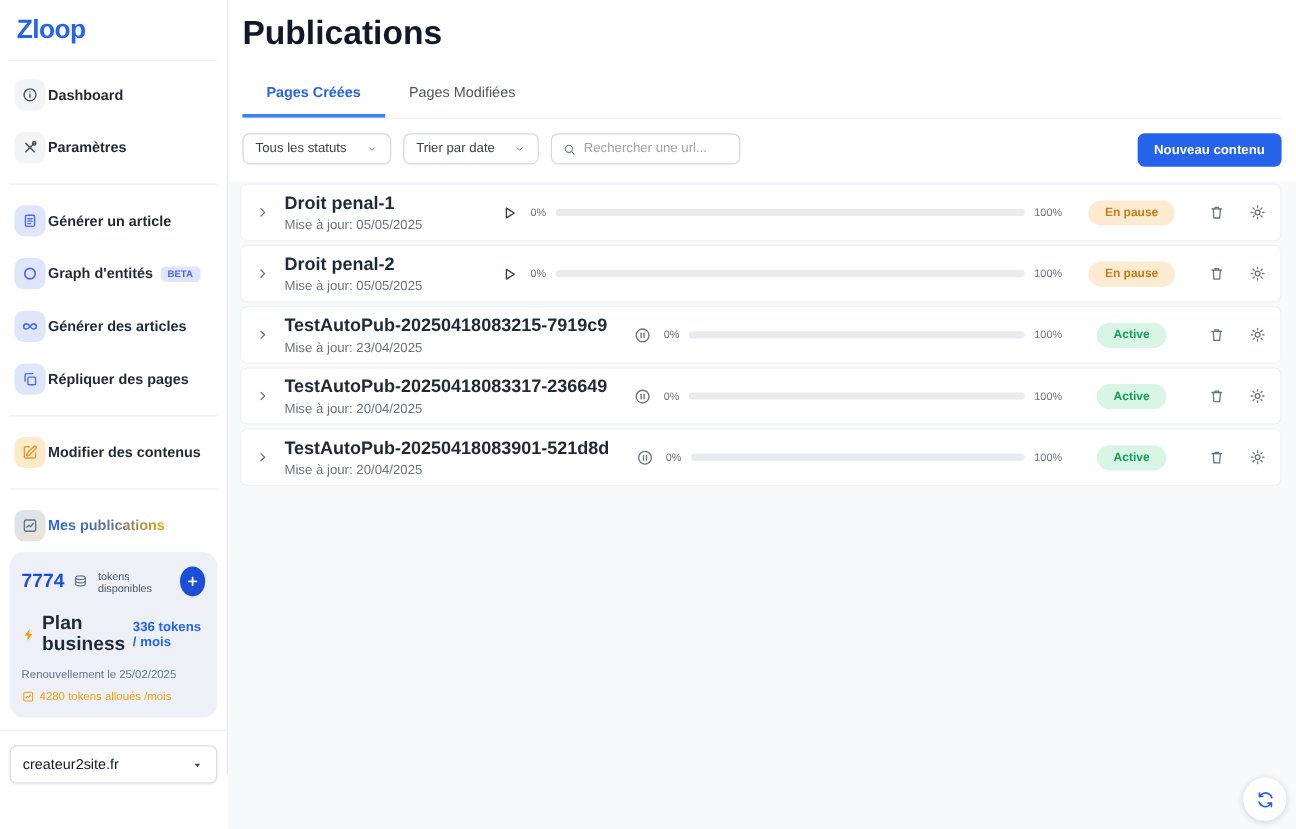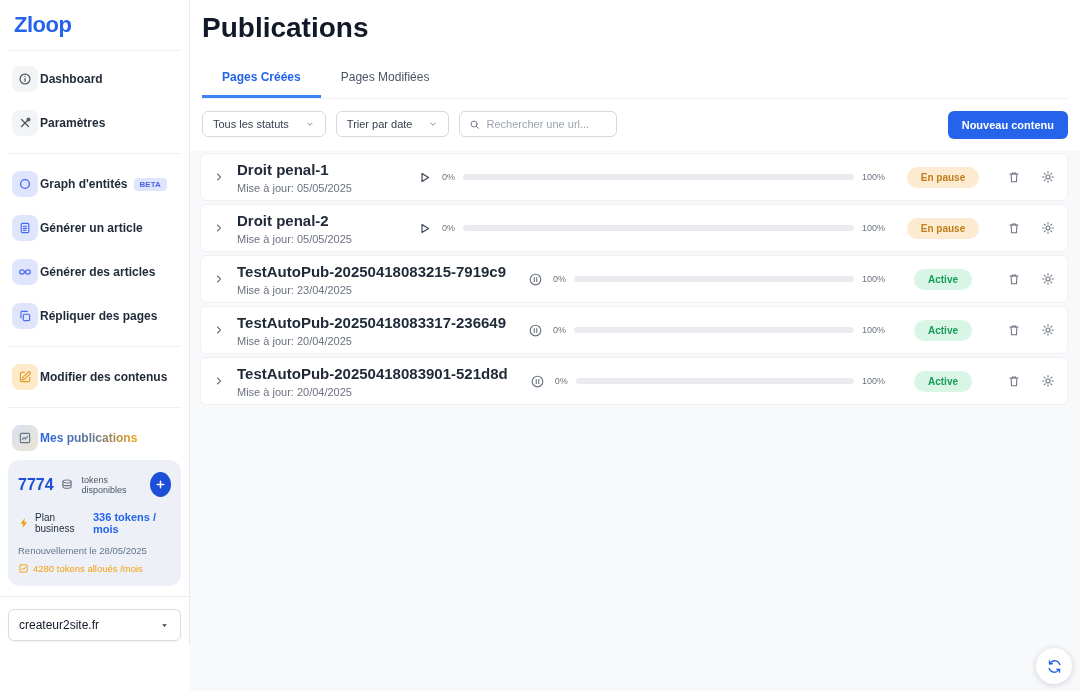--- a/index.html
+++ b/index.html
@@ -33,21 +33,21 @@
 
   .tokens-panel { background:#edf1f7; border-radius:12px; padding:12px 10px; margin-bottom:10px; }
   .tok-row1 { display:flex; align-items:center; gap:6px; }
   .tok-count { color:#1d4ed8; font-size:16px; font-weight:700; }
   .coins { color:#6b7280; } .coins svg { width:14px; height:14px; }
   .tok-label { font-size:9px; color:#4b5563; margin-left:2px; }
   .plus-btn { margin-left:auto; width:25px; height:25px; border-radius:50%; background:#1d4ed8; color:#fff; display:flex; align-items:center; justify-content:center; cursor:pointer; }
   .plus-btn svg { width:13px; height:13px; }
   .tok-row2 { display:flex; align-items:center; gap:5px; margin-top:14px; }
   .bolt { color:#f59e0b; } .bolt svg { width:12px; height:12px; }
-  .plan-name { font-size:10px; font-weight:400; color:#1f2937; }
+  .plan-name { font-size:16px; font-weight:700; color:#1f2937; }
   .plan-quota { font-size:11px; font-weight:600; color:#2563eb; margin-left:auto; }
   .tok-renew { font-size:9.5px; color:#64748b; margin-top:10px; }
   .tok-alloc { display:flex; align-items:center; gap:4px; font-size:9.5px; color:#f59e0b; margin-top:7px; }
   .tok-alloc svg { width:11px; height:11px; }
 
   .side-bottom { border-top:1px solid #e8eaee; margin:0 -8px; padding:12px 8px 10px 8px; }
   .site-select {
     display:flex; align-items:center; justify-content:space-between;
     border:1px solid #d8dce3; border-radius:6px; background:#fff;
     padding:8px 10px; font-size:12px; color:#111827; cursor:pointer;
@@ -135,39 +135,39 @@
             <path d="M6 6l12 12"></path>
             <circle cx="18" cy="6" r="2.3"></circle>
           </svg>
         </span>
     <span class="nav-label">Paramètres</span>
 
   </div>
 <div class="nav-sep"></div>
   <div class="nav-item">
     <span class="nav-icon" style="background: rgb(223, 229, 251); color: rgb(75, 107, 245);">
-          <svg viewBox="0 0 24 24" fill="none" stroke="currentColor" stroke-width="2.4">
-            <circle cx="12" cy="12" r="7.5"></circle>
-          </svg>
-        </span>
-    <span class="nav-label">Graph d'entités</span>
-    <span class="beta-badge" style="display: inline-block;">BETA</span>
-  </div>
-
-  <div class="nav-item">
-    <span class="nav-icon" style="background: rgb(223, 229, 251); color: rgb(75, 107, 245);">
           <svg viewBox="0 0 24 24" fill="none" stroke="currentColor" stroke-width="2" stroke-linecap="round">
             <rect x="5.5" y="4" width="13" height="16" rx="2"></rect>
             <line x1="9" y1="9" x2="15" y2="9"></line>
             <line x1="9" y1="12.5" x2="15" y2="12.5"></line>
             <line x1="9" y1="16" x2="13" y2="16"></line>
           </svg>
         </span>
     <span class="nav-label">Générer un article</span>
 
+  </div>
+
+  <div class="nav-item">
+    <span class="nav-icon" style="background: rgb(223, 229, 251); color: rgb(75, 107, 245);">
+          <svg viewBox="0 0 24 24" fill="none" stroke="currentColor" stroke-width="2.4">
+            <circle cx="12" cy="12" r="7.5"></circle>
+          </svg>
+        </span>
+    <span class="nav-label">Graph d'entités</span>
+    <span class="beta-badge" style="display: inline-block;">BETA</span>
   </div>
 
   <div class="nav-item">
     <span class="nav-icon" style="background: rgb(223, 229, 251); color: rgb(75, 107, 245);">
           <svg viewBox="0 0 24 24" fill="none" stroke="currentColor" stroke-width="2.2" stroke-linecap="round">
             <path d="M12 12c-1.8-2.4-3.2-3.6-5-3.6C4.8 8.4 3 10 3 12s1.8 3.6 4 3.6c1.8 0 3.2-1.2 5-3.6 1.8 2.4 3.2 3.6 5 3.6 2.2 0 4-1.6 4-3.6s-1.8-3.6-4-3.6c-1.8 0-3.2 1.2-5 3.6z"></path>
           </svg>
         </span>
     <span class="nav-label">Générer des articles</span>
 
@@ -231,21 +231,21 @@
     </div>
     <div class="tok-row2">
       <span class="bolt">
           <svg viewBox="0 0 24 24" fill="currentColor" stroke="none">
             <path d="M13.5 2L5 13.5h5.2L9.5 22 18 10.5h-5.2z"></path>
           </svg>
         </span>
       <span class="plan-name">Plan business</span>
       <span class="plan-quota">336 tokens / mois</span>
     </div>
-    <div class="tok-renew">Renouvellement le 28/05/2025</div>
+    <div class="tok-renew">Renouvellement le 25/02/2025</div>
     <div class="tok-alloc">
       <span>
           <svg viewBox="0 0 24 24" fill="none" stroke="currentColor" stroke-width="2" stroke-linecap="round" stroke-linejoin="round">
             <rect x="4" y="4" width="16" height="16" rx="2"></rect>
             <polyline points="7.5 14.5 10.5 11.5 13 13.5 16.5 9"></polyline>
           </svg>
         </span>
       <span>4280 tokens alloués /mois</span>
     </div>
   </div>

